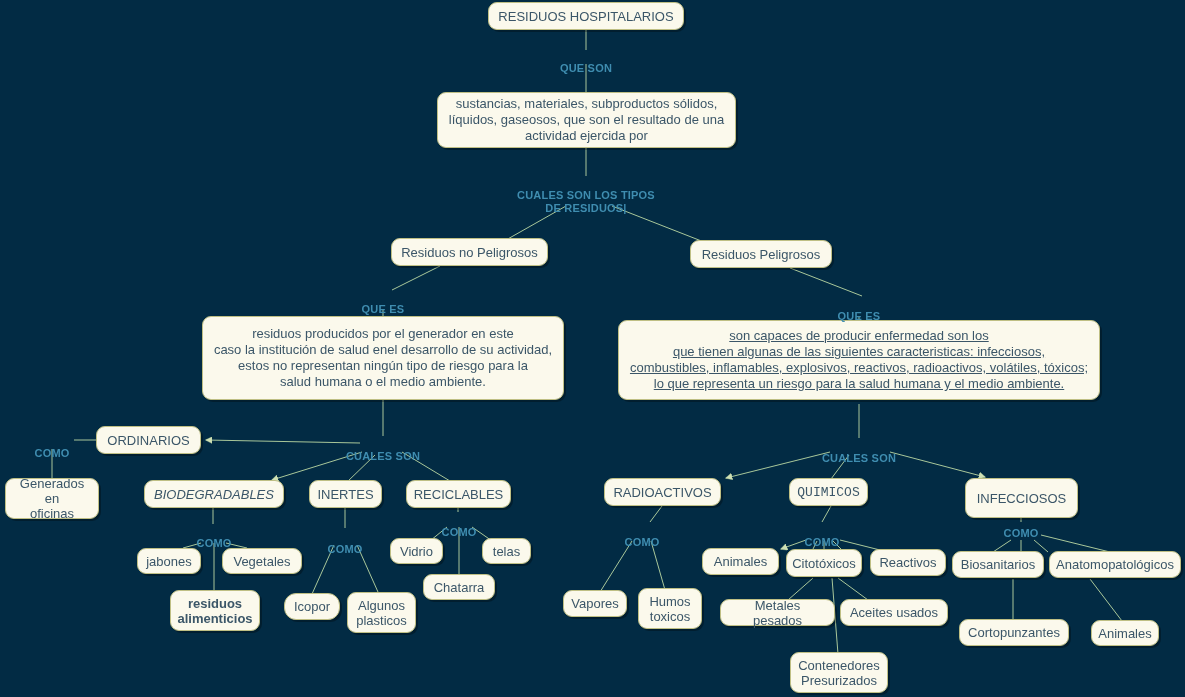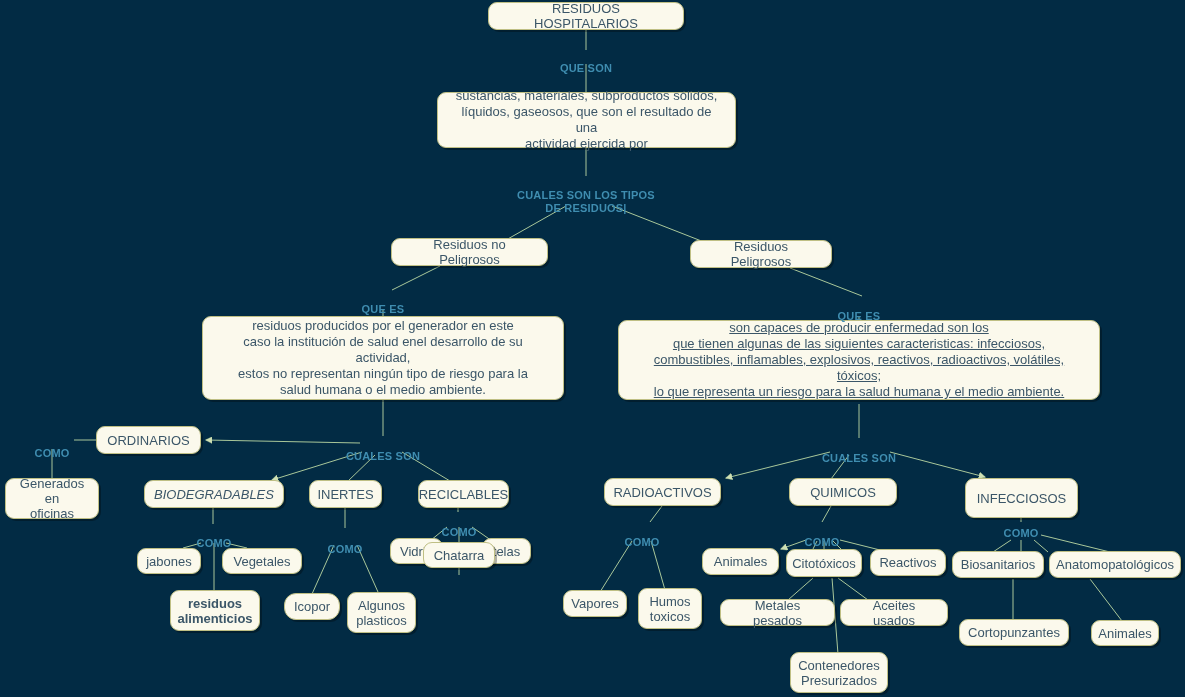--- a/index.html
+++ b/index.html
@@ -29,21 +29,21 @@
     background: #fbf9ec;
     border: 1px solid #bfbf84;
     border-radius: 9px;
     color: #3b5668;
     font-size: 13px;
     line-height: 15px;
     text-align: center;
     display: flex;
     align-items: center;
     justify-content: center;
-    padding: 3px 15px;
+    padding: 3px 8px;
     box-shadow: 2px 2px 0 rgba(0,0,0,0.30);
     white-space: pre-line;
     z-index: 3;
   }
   .node.big {
     font-size: 13px;
     line-height: 16px;
     text-align: center;
   }
   .linklabel {
@@ -210,50 +210,50 @@
 
   <div class="node" style="left:284px; top:593px; width:56px; height:27px;border-radius:12px;">
     <span>Icopor</span>
   </div>
 
   <div class="node" style="left:347px; top:592px; width:69px; height:41px;">
     <span>Algunos
 plasticos</span>
   </div>
 
-  <div class="node" style="left:418px; top:480px; width:91px; height:28px;">
+  <div class="node" style="left:406px; top:480px; width:105px; height:28px;">
     <span>RECICLABLES</span>
   </div>
 
   <div class="node" style="left:390px; top:538px; width:53px; height:26px;">
     <span>Vidrio</span>
   </div>
 
   <div class="node" style="left:482px; top:538px; width:49px; height:26px;">
     <span>telas</span>
   </div>
 
-  <div class="node" style="left:423px; top:542px; width:72px; height:26px;">
+  <div class="node" style="left:423px; top:574px; width:72px; height:26px;">
     <span>Chatarra</span>
   </div>
 
   <div class="node" style="left:604px; top:478px; width:117px; height:28px;">
     <span>RADIOACTIVOS</span>
   </div>
 
   <div class="node" style="left:563px; top:590px; width:64px; height:27px;">
     <span>Vapores</span>
   </div>
 
   <div class="node" style="left:638px; top:588px; width:64px; height:41px;">
     <span>Humos
 toxicos</span>
   </div>
 
-  <div class="node" style="left:789px; top:478px; width:108px; height:28px;">
+  <div class="node" style="left:789px; top:478px; width:79px; height:28px;font-family:Liberation Mono, monospace;">
     <span>QUIMICOS</span>
   </div>
 
   <div class="node" style="left:702px; top:548px; width:77px; height:27px;">
     <span>Animales</span>
   </div>
 
   <div class="node" style="left:786px; top:549px; width:76px; height:28px;">
     <span>Citotóxicos</span>
   </div>

